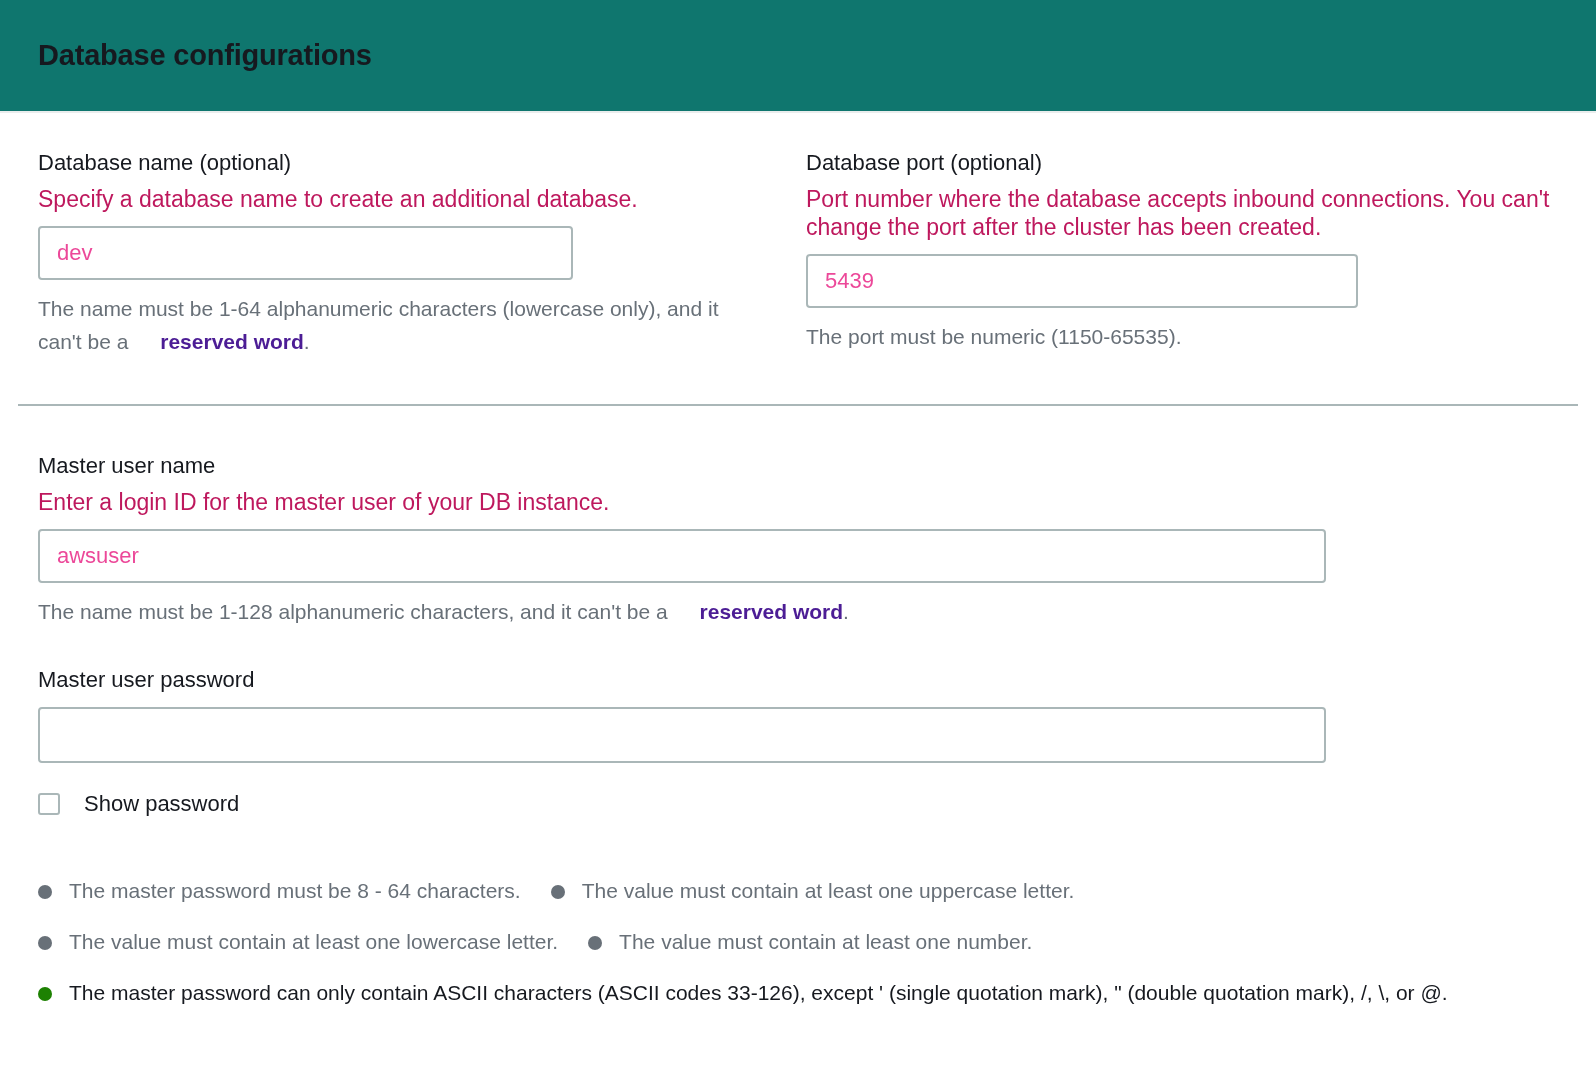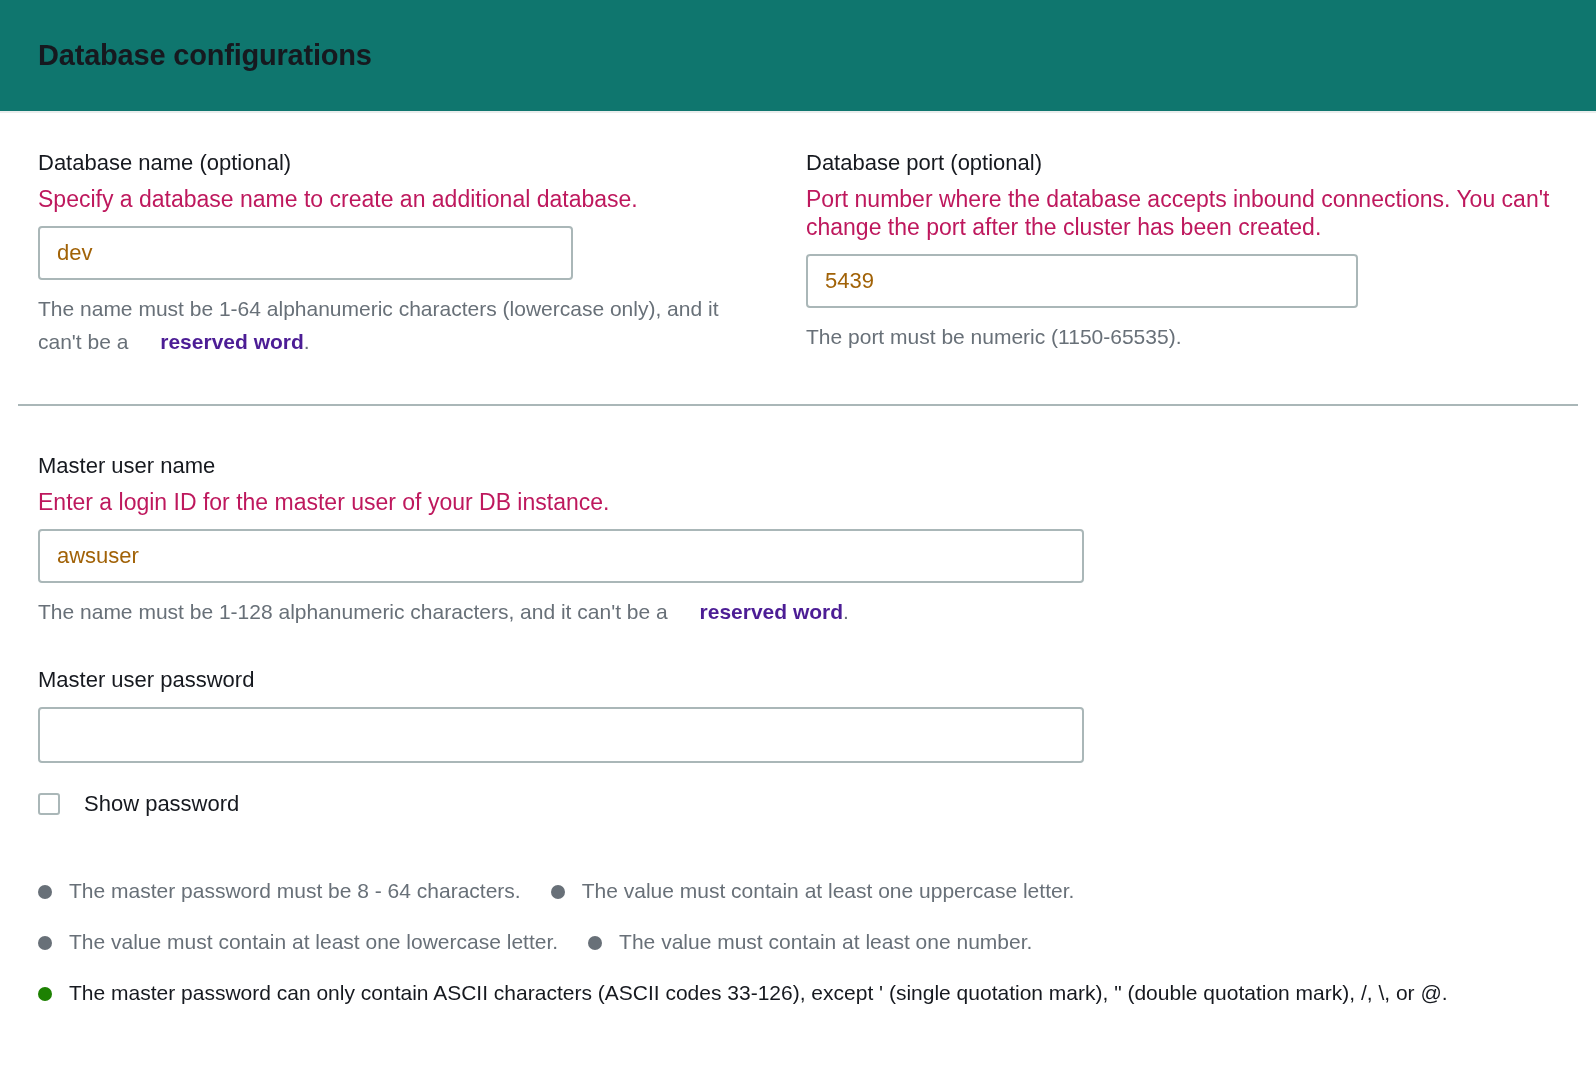--- a/index.html
+++ b/index.html
@@ -53,26 +53,26 @@
 
   .text-input {
     display: block;
     height: 54px;
     border: 2px solid #aab7b8;
     border-radius: 4px;
     background: #fff;
     padding: 0 17px;
     font-family: "Liberation Sans", sans-serif;
     font-size: 22px;
-    color: #a16207;
+    color: #ec4899;
     outline: none;
   }
   .w-sm { width: 535px; }
   .w-sm2 { width: 552px; }
-  .w-lg { width: 1046px; }
+  .w-lg { width: 1288px; }
 
   .field-hint {
     font-size: 21px;
     color: #687078;
     line-height: 33px;
     margin-top: 12px;
   }
   .hint-narrow { max-width: 712px; }
   .inline-link {
     color: #4c1d95;

